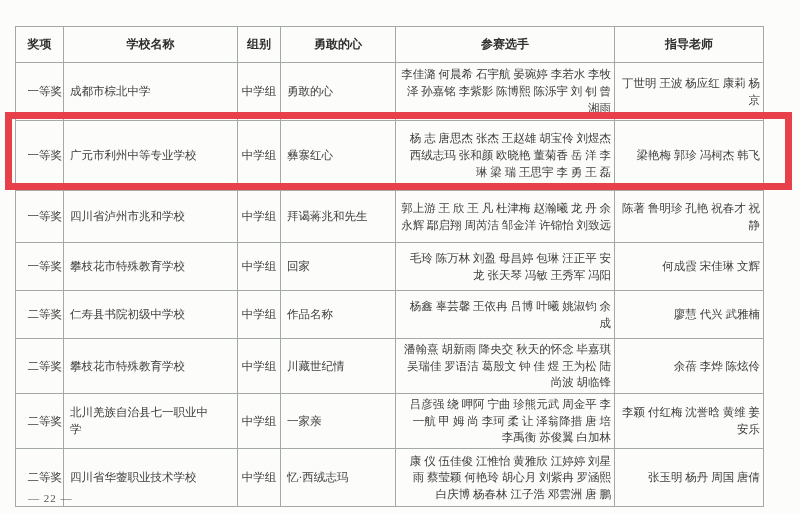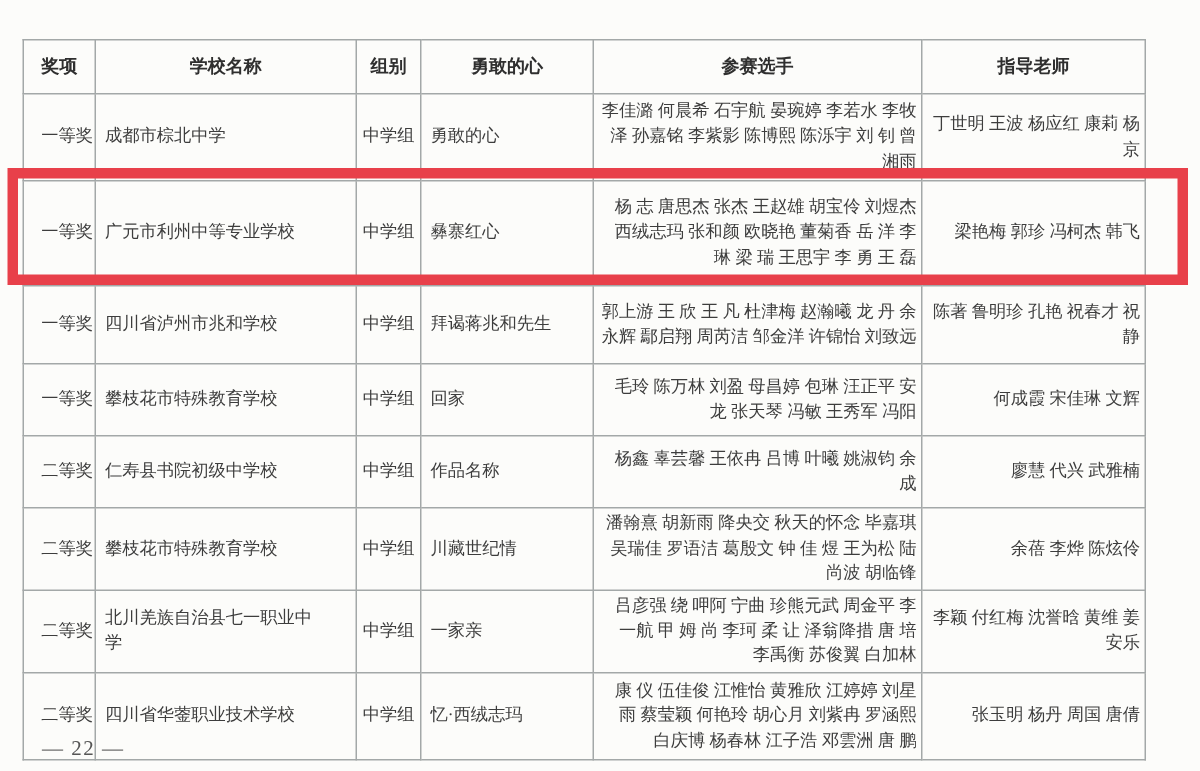--- a/index.html
+++ b/index.html
@@ -70,21 +70,21 @@
     height: 78px;
     border: 7px solid #e8404a;
     box-sizing: border-box;
     pointer-events: none;
     z-index: 5;
   }
   .page-number {
     position: absolute;
     left: 28px;
     top: 492px;
-    font-size: 14px;
+    font-size: 11px;
     color: #555;
     letter-spacing: 1px;
   }
 </style>
 </head>
 <body>
 
 <table class="doc-table">
   <colgroup>
     <col class="col-award">

